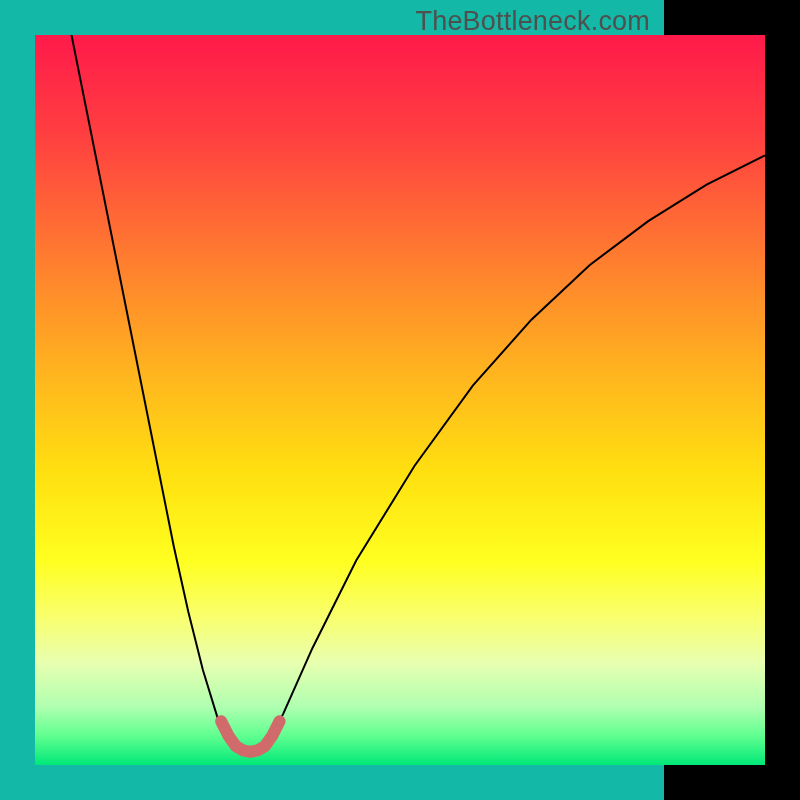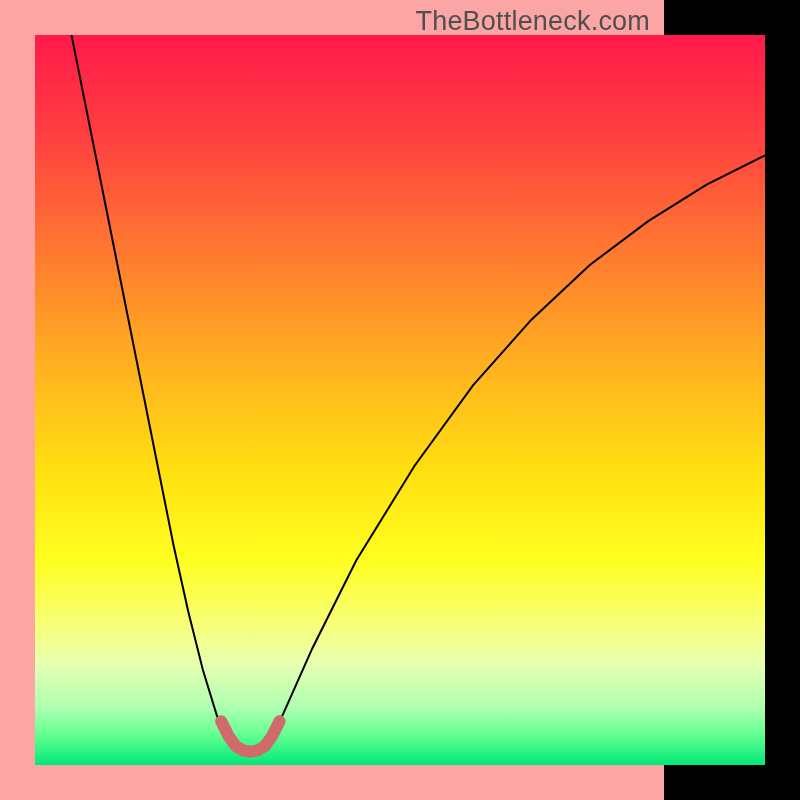--- a/index.html
+++ b/index.html
@@ -10,21 +10,21 @@
     background: #000;
     position: relative;
     font-family: Arial, Helvetica, sans-serif;
   }
   .frame {
     position: absolute;
     top: 0;
     left: 0;
     width: 664px;
     height: 800px;
-    background: #fca5a5;
+    background: #14b8a6;
   }
   .plot-area {
     position: absolute;
     top: 35px;
     left: 35px;
     width: 730px;
     height: 730px;
     overflow: hidden;
   }
   .watermark {

